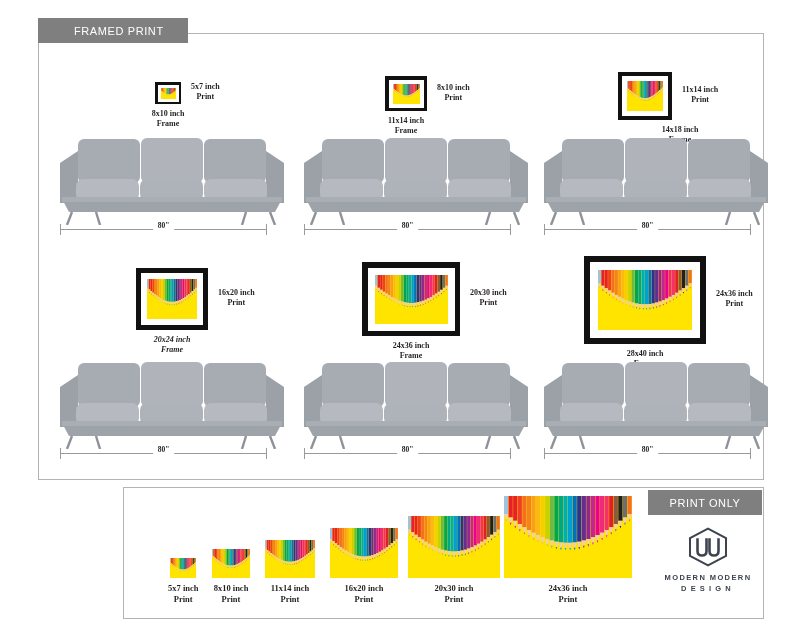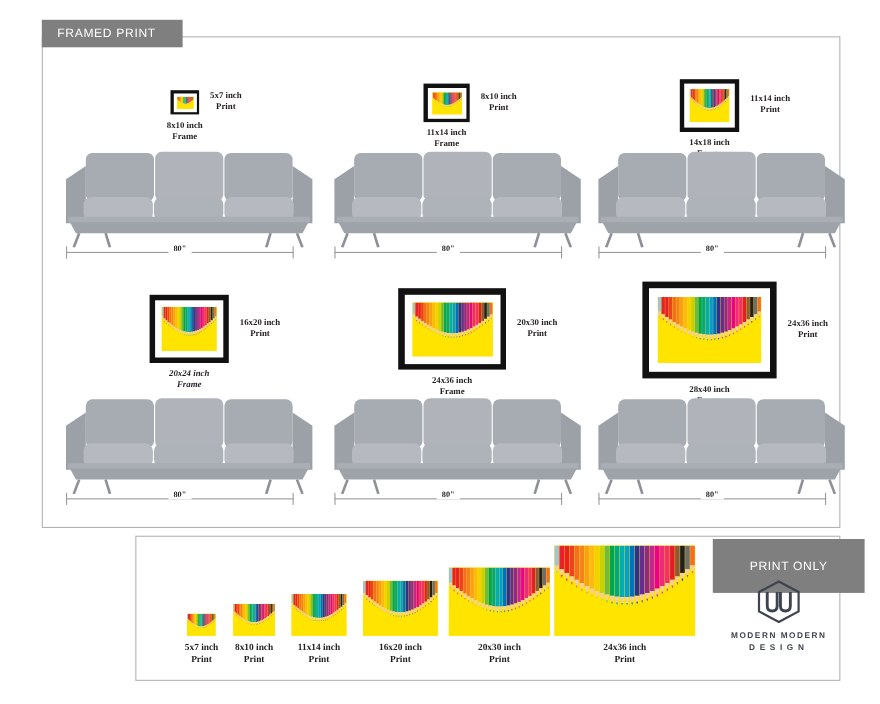--- a/index.html
+++ b/index.html
@@ -8,23 +8,23 @@
     font-family:"Liberation Serif", serif;
     color:#231f20;position:relative;overflow:hidden;
   }
   .panel{position:absolute;border:1px solid #b3b3b3;background:#fff;}
   #framed-panel{left:38px;top:33px;width:724px;height:445px;}
   #printonly-panel{left:123px;top:487px;width:639px;height:130px;}
 
   .tab{position:absolute;background:#7f7f7f;color:#fff;
        font-family:"Liberation Sans", sans-serif;font-size:11px;
        letter-spacing:.6px;display:flex;align-items:center;}
-  #framed-tab{left:38px;top:18px;width:114px;height:25px;padding-left:14px;}
+  #framed-tab{left:38px;top:18px;width:114px;height:25px;padding-left:36px;}
   #printonly-tab{left:648px;top:490px;width:114px;height:25px;
-       justify-content:center;padding:12px;}
+       justify-content:center;padding:0;}
 
   
   .art{display:block;background:#ffe400;}
 
   
   .fitem{position:absolute;}
   .frame{position:absolute;background:#111;box-sizing:border-box;
          display:flex;align-items:center;justify-content:center;}
   .mat{background:#fff;box-sizing:border-box;display:flex;
        align-items:center;justify-content:center;width:100%;height:100%;}
@@ -526,21 +526,21 @@
               <polygon points="96.43,15.46 99.71,15.46 98.07,22.06" fill="#f2cfa8"></polygon>
               <polygon points="97.46,19.96 98.68,19.96 98.07,22.06" fill="#f36f21"></polygon>
             </g>
           </svg>
         </div>
       </div>
       <div class="lbl" style="left: 682px; top: 85px;">
         <div>11x14 inch</div>
         <div>Print</div>
       </div>
-      <div class="lbl" style="left: 605px; width: 80px; top: 125px;">
+      <div class="lbl" style="left: 640px; width: 80px; top: 125px;">
         <div>14x18 inch</div>
         <div>Frame</div>
       </div>
     </div>
     <div class="fitem">
       <div class="frame" style="left: 136px; top: 268px; width: 72px; height: 62px; padding: 5px;">
         <div class="mat" style="padding: 6px;">
           <svg width="50" height="40" viewBox="0 0 100 70" preserveAspectRatio="none" class="art">
             <rect width="100" height="70" fill="#ffe400"></rect>
             <g>

